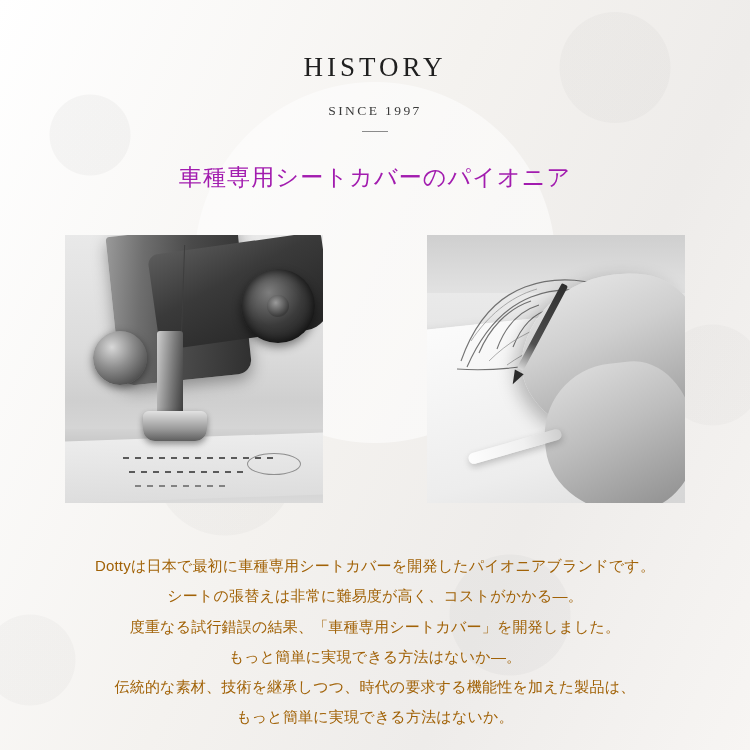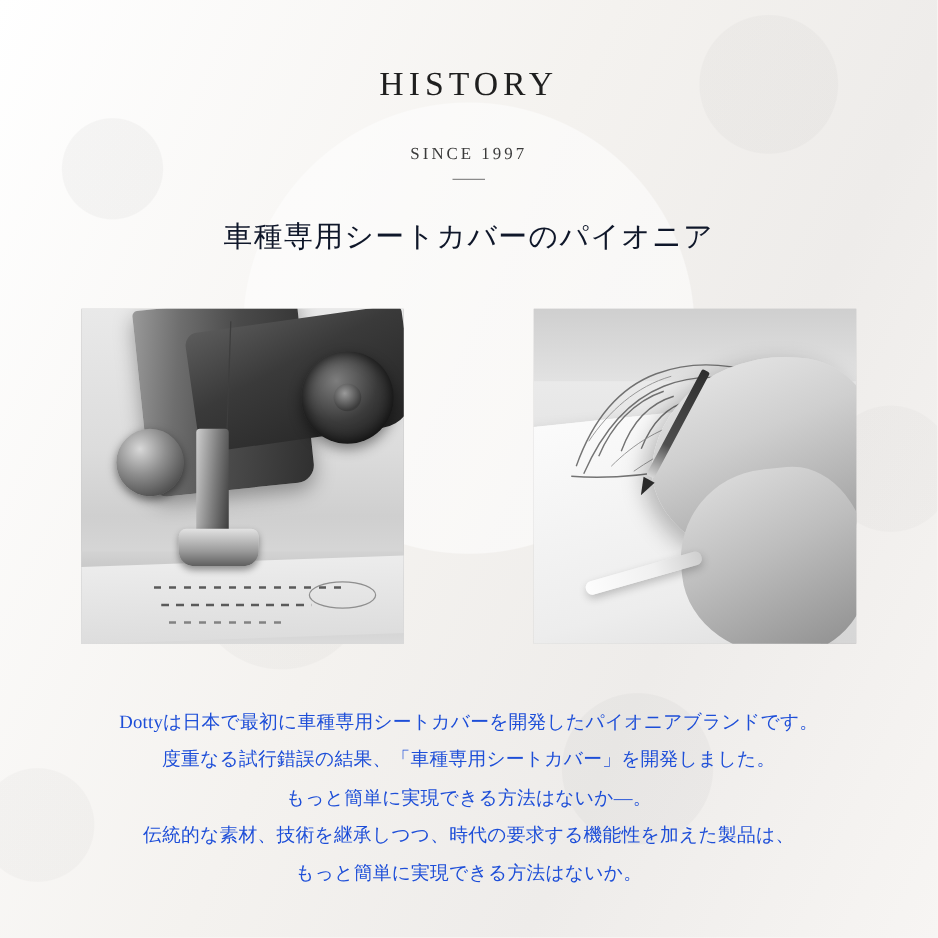--- a/index.html
+++ b/index.html
@@ -43,37 +43,37 @@
   }
   .title-en {
     margin-top: 52px;
     font-size: 27px;
     letter-spacing: 4px;
     font-weight: 400;
     color: #1f1f1f;
     font-family: "Liberation Serif", serif;
   }
   .since {
-    margin-top: 32px;
+    margin-top: 20px;
     font-size: 13.5px;
     letter-spacing: 2.4px;
     color: #3a3a3a;
     font-family: "Liberation Serif", serif;
   }
   .rule {
     margin-top: 12px;
     width: 26px;
     height: 1px;
     background: #8b8b8b;
   }
   .headline-ja {
     margin-top: 30px;
     font-size: 23px;
     letter-spacing: 1.2px;
-    color: #0f172a;
+    color: #a21caf;
     font-family: "DejaVu Serif", "Liberation Serif", serif;
     font-weight: 400;
   }
   .photos {
     margin-top: 42px;
     width: 620px;
     display: flex;
     justify-content: space-between;
   }
   .photo {
@@ -246,24 +246,24 @@
     position: absolute;
     left: 0; top: 0;
     width: 258px; height: 58px;
     background: linear-gradient(180deg, #cfcfcf 0%, #e2e2e2 100%);
   }
   
   .body-copy {
     margin-top: 48px;
     width: 640px;
     text-align: center;
-    font-family: Liberation Serif, serif;
+    font-family: Liberation Sans, sans-serif;
     font-size: 15px;
     line-height: 2.02;
-    color: #1d4ed8;
+    color: #a16207;
     letter-spacing: 0.2px;
   }
   .body-copy p {
     margin: 0;
   }
 </style>
 </head>
 <body>
 
 <div class="paper-texture"></div>
@@ -326,19 +326,20 @@
         <div class="draw-pencil"></div>
         <div class="draw-pencil-tip"></div>
         <div class="draw-white-pencil"></div>
       </div>
     </div>
 
   </div>
 
   <div class="body-copy">
     <p>Dottyは日本で最初に車種専用シートカバーを開発したパイオニアブランドです。</p>
+    <p>シートの張替えは非常に難易度が高く、コストがかかる―。</p>
     <p>度重なる試行錯誤の結果、「車種専用シートカバー」を開発しました。</p>
     <p>もっと簡単に実現できる方法はないか―。</p>
     <p>伝統的な素材、技術を継承しつつ、時代の要求する機能性を加えた製品は、</p>
     <p>もっと簡単に実現できる方法はないか。</p>
   </div>
 
 </div>
 
 </body></html>

